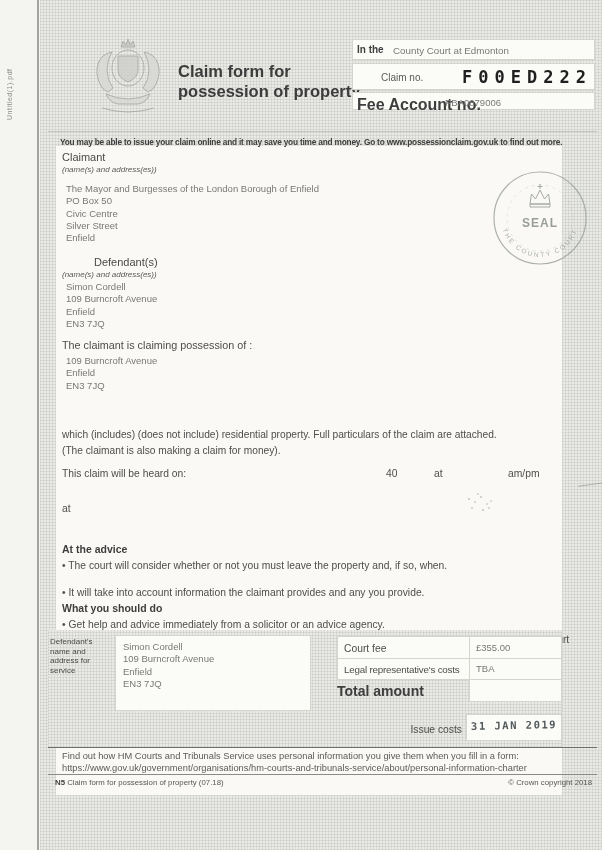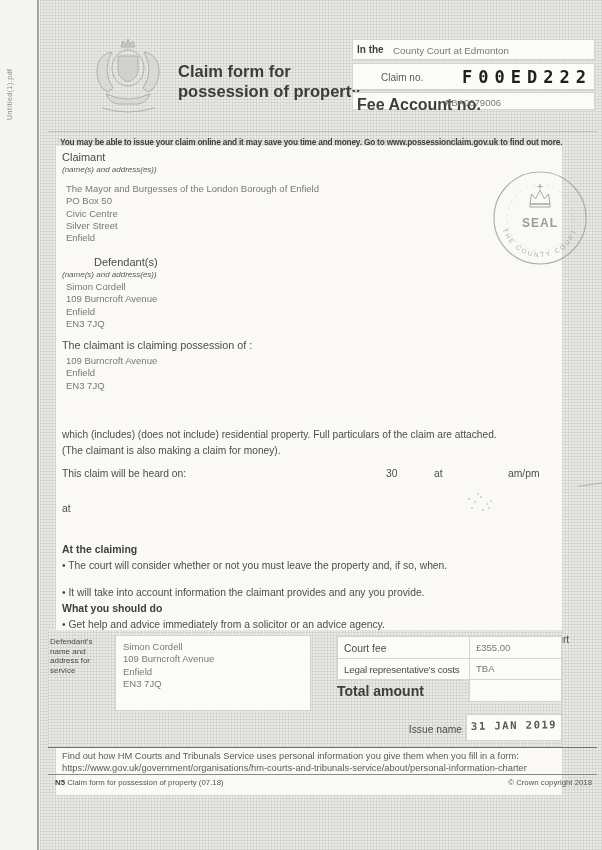--- a/index.html
+++ b/index.html
@@ -118,29 +118,29 @@
   <div class="a typed" style="left:66px;top:355px;">
     <div>109 Burncroft Avenue</div>
     <div>Enfield</div>
     <div>EN3 7JQ</div>
   </div>
 
   <div class="a form" style="left:62px;top:427px;width:520px;font-size:10.2px;">which (includes) (does not include) residential property. Full particulars of the claim are attached.</div>
   <div class="a form" style="left:62px;top:443px;width:520px;font-size:10.2px;">(The claimant is also making a claim for money).</div>
 
   <div class="a form" style="left:62px;top:466px;">This claim will be heard on:</div>
-  <div class="a form" style="left:386px;top:466px;">30</div>
+  <div class="a form" style="left:386px;top:466px;">40</div>
   <div class="a form" style="left:434px;top:466px;">at</div>
   <div class="a form" style="left:508px;top:466px;">am/pm</div>
   <div class="a form" style="left:62px;top:501px;">at</div>
 
   <div class="a smudge" style="left:468px;top:498px;"></div>
   <div class="a crease" style="left:578px;top:484px;width:26px;transform:rotate(-8deg);"></div>
 
-  <div class="a boldtxt" style="left:62px;top:543px;font-size:10.5px;">At the claiming</div>
+  <div class="a boldtxt" style="left:62px;top:543px;font-size:10.5px;">At the advice</div>
   <div class="a form bullet" style="left:62px;top:558px;width:510px;">• The court will consider whether or not you must leave the property and, if so, when.</div>
   <div class="a form bullet" style="left:62px;top:546px;width:510px;margin-top:39px;">• It will take into account information the claimant provides and any you provide.</div>
 
   <div class="a boldtxt" style="left:62px;top:602px;font-size:10.5px;">What you should do</div>
   <div class="a form bullet" style="left:62px;top:617px;width:510px;">• Get help and advice immediately from a solicitor or an advice agency.</div>
   <div class="a form bullet" style="left:62px;top:632px;width:508px;">
     <span>• Help yourself and the court by </span><span class="boldtxt" style="font-size:10.3px;">filling in the defence form</span><span> and </span><span class="boldtxt" style="font-size:10.3px;">coming to the hearing</span><span> to make sure the court knows all the facts.</span>
   </div>
 
   <div class="a halftone" style="left:48px;top:630px;width:514px;height:117px;"></div>
@@ -164,21 +164,21 @@
   </div>
   <div class="a box" style="left:337px;top:658px;width:133px;height:22px;">
     <span class="a form" style="left:6px;top:3px;font-size:9.8px;letter-spacing:-0.2px;white-space:nowrap;">Legal representative's costs</span>
   </div>
   <div class="a box" style="left:469px;top:658px;width:93px;height:22px;">
     <span class="a typed" style="left:6px;top:4px;">TBA</span>
   </div>
   <div class="a boldtxt" style="left:337px;top:683px;width:127px;font-size:14px;text-align:left;">Total amount</div>
   <div class="a box" style="left:469px;top:679px;width:93px;height:23px;"></div>
 
-  <div class="a form" style="left:362px;top:722px;width:100px;text-align:right;">Issue name</div>
+  <div class="a form" style="left:362px;top:722px;width:100px;text-align:right;">Issue costs</div>
   <div class="a box" style="left:466px;top:714px;width:96px;height:27px;">
     <span class="a datestamp" style="left:4px;top:4px;">31 JAN 2019</span>
   </div>
 
   <div class="a" style="left:48px;top:747px;width:549px;height:1px;background:#6e6e6a;"></div>
   <div class="a" style="left:62px;top:751px;width:530px;font-size:9.3px;color:#5a5a5a;">Find out how HM Courts and Tribunals Service uses personal information you give them when you fill in a form:</div>
   <div class="a" style="left:62px;top:763px;width:530px;font-size:9.3px;color:#5a5a5a;">https://www.gov.uk/government/organisations/hm-courts-and-tribunals-service/about/personal-information-charter</div>
   <div class="a" style="left:48px;top:774px;width:549px;height:1px;background:#8a8a86;"></div>
   <div class="a" style="left:55px;top:778px;font-size:7.8px;color:#565656;">
     <span style="font-weight:700;color:#3e3e3e;">N5</span><span> Claim form for possession of property (07.18)</span>

